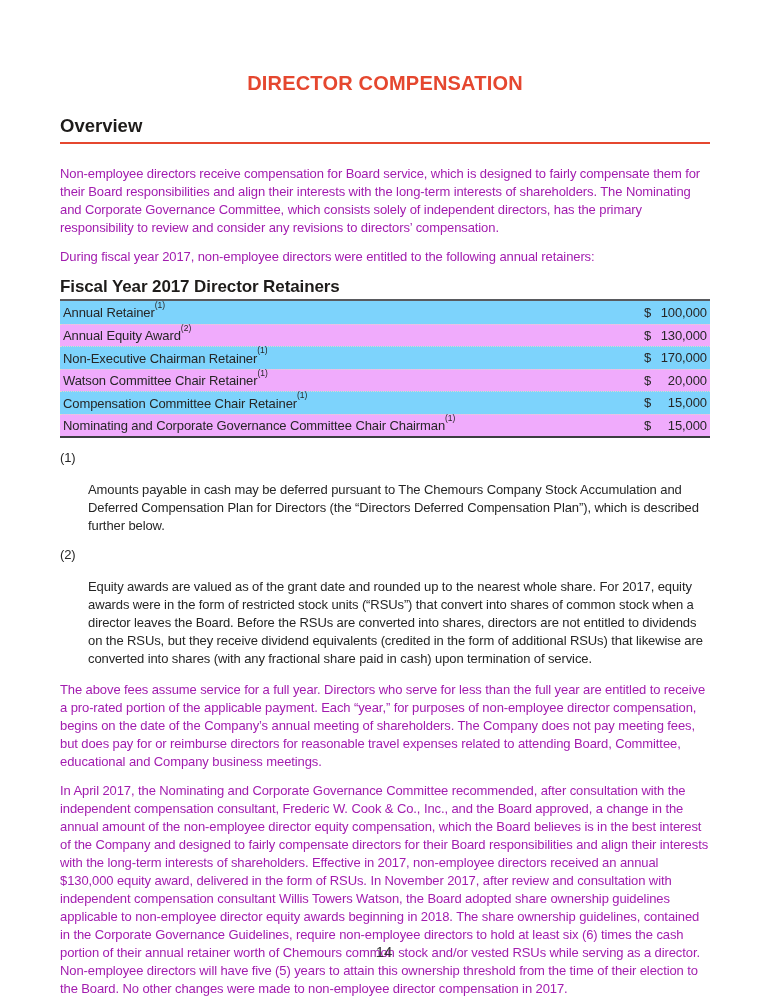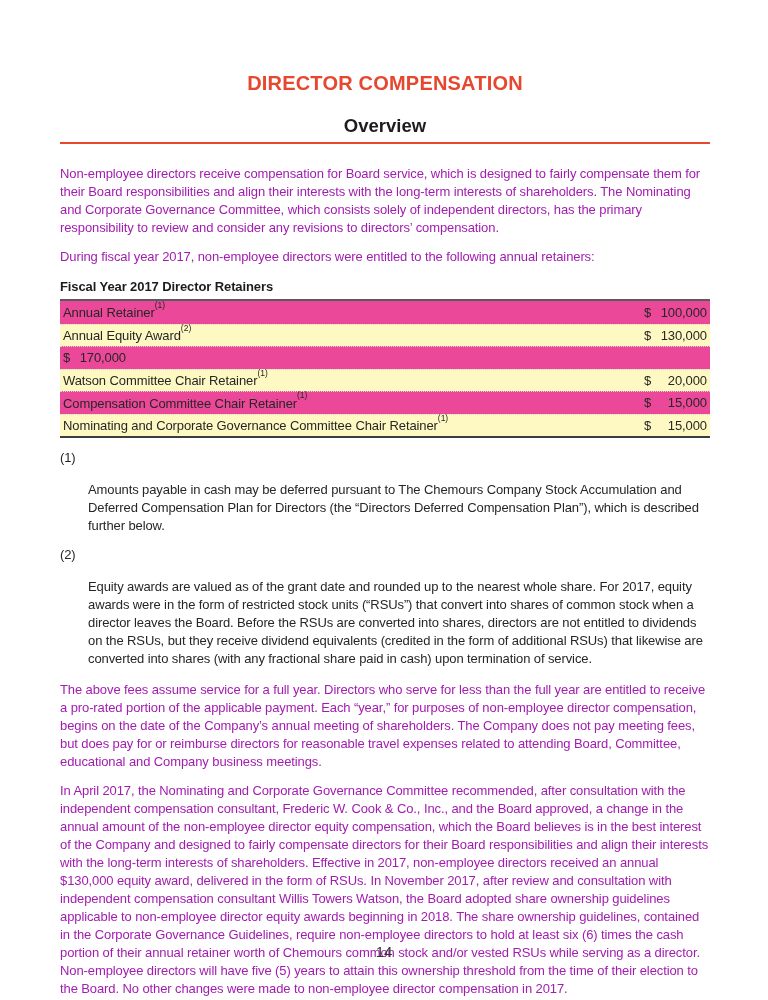--- a/index.html
+++ b/index.html
@@ -25,54 +25,53 @@
     color: #e5472f;
     letter-spacing: 0.2px;
   }
   h2.section-heading {
     margin-top: 20px;
     font-size: 18.5px; line-height: 21px;
     font-weight: bold;
     color: #1e1c1a;
     padding-bottom: 6px;
     border-bottom: 2.5px solid #e5472f;
-    text-align: center;
   }
   p.body-para {
     margin-top: 11px;
     font-size: 13px; line-height: 18px;
     letter-spacing: -0.1px;
     color: #a21caf;
   }
   p.first-para { margin-top: 21px; }
 
   .retainer-table { margin-top: 12px; }
   .table-title {
-    font-size: 13px; line-height: 17px;
+    font-size: 17px; line-height: 17px;
     font-weight: bold;
     color: #1e1c1a;
     margin-bottom: 4px;
     letter-spacing: -0.1px;
   }
   .table-rows {
     border-top: 2px solid #595a5e;
     border-bottom: 2px solid #3c3d40;
   }
   .table-row {
     display: flex;
     align-items: center;
     justify-content: space-between;
     height: 22.5px;
     padding: 0 3px 0 3px;
     font-size: 13px;
     letter-spacing: -0.1px;
-    background: #ec4899;
+    background: #7dd3fc;
   }
   .table-row + .table-row { border-top: 1px dotted #e2d6cd; }
-  .table-row.alt { background: #fef9c3; }
+  .table-row.alt { background: #f0abfc; }
   .row-label sup, .fn-sup {
     font-size: 8.5px;
     position: relative; top: -4.5px;
     letter-spacing: 0;
   }
   .row-value {
     display: flex;
     justify-content: space-between;
     width: 63px;
     flex-shrink: 0;
@@ -123,20 +122,21 @@
 
         <div class="table-row alt">
           <span class="row-label"><span>Annual Equity Award</span><sup>(2)</sup></span>
           <span class="row-value">
               <span>$</span>
               <span>130,000</span>
             </span>
         </div>
 
         <div class="table-row">
+          <span class="row-label"><span>Non-Executive Chairman Retainer</span><sup>(1)</sup></span>
           <span class="row-value">
               <span>$</span>
               <span>170,000</span>
             </span>
         </div>
 
         <div class="table-row alt">
           <span class="row-label"><span>Watson Committee Chair Retainer</span><sup>(1)</sup></span>
           <span class="row-value">
               <span>$</span>
@@ -146,21 +146,21 @@
 
         <div class="table-row">
           <span class="row-label"><span>Compensation Committee Chair Retainer</span><sup>(1)</sup></span>
           <span class="row-value">
               <span>$</span>
               <span>15,000</span>
             </span>
         </div>
 
         <div class="table-row alt">
-          <span class="row-label"><span>Nominating and Corporate Governance Committee Chair Retainer</span><sup>(1)</sup></span>
+          <span class="row-label"><span>Nominating and Corporate Governance Committee Chair Chairman</span><sup>(1)</sup></span>
           <span class="row-value">
               <span>$</span>
               <span>15,000</span>
             </span>
         </div>
 
       </div>
     </div>
 
     <div class="footnote">

